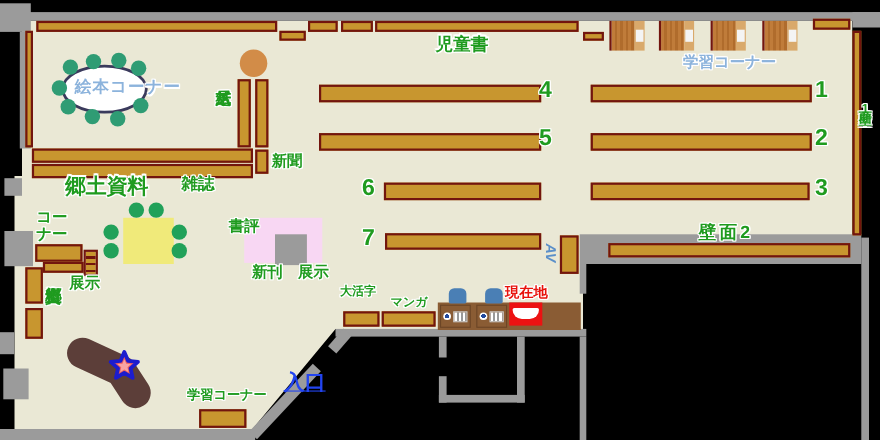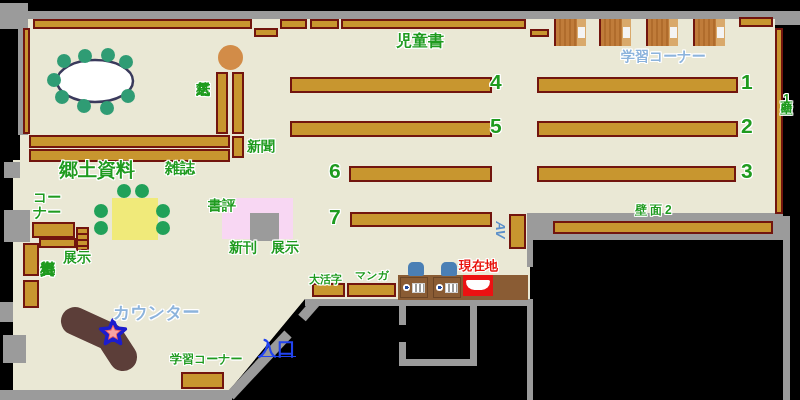--- a/index.html
+++ b/index.html
@@ -166,42 +166,42 @@
     </div>
   <div class="terminal" style="left:433px;top:277px">
       <div class="term-knob"></div>
       <div class="term-kbd"></div>
     </div>
   <div class="marker-red">
       <div class="marker-dish"></div>
     </div>
   <div class="shelf" style="left:181px;top:372px;width:43px;height:17px"></div>
 
+  <div class="lbl lblue" style="left:68px;top:72px;font-size:15px;letter-spacing:1px">絵本コーナー</div>
   <div class="lbl green vert" style="left:196px;top:71px;font-size:14px">紙芝居</div>
   <div class="lbl green" style="left:247px;top:139px;font-size:14px">新聞</div>
   <div class="lbl green" style="left:59px;top:160px;font-size:19px">郷土資料</div>
   <div class="lbl green" style="left:165px;top:160px;font-size:15px">雑誌</div>
   <div class="lbl green" style="left:396px;top:33px;font-size:16px">児童書</div>
   <div class="lbl lblue" style="left:621px;top:49px;font-size:14px">学習コーナー</div>
   <div class="lbl green vert" style="left:780px;top:92px;font-size:12px">壁面1</div>
-  <div class="lbl green" style="left:635px;top:204px;font-size:12px;letter-spacing:3px">壁面2</div>
+  <div class="lbl green" style="left:635px;top:204px;font-size:16px;letter-spacing:3px">壁面2</div>
   <div class="lbl green num" style="left:741px;top:71px">1</div>
   <div class="lbl green num" style="left:741px;top:115px">2</div>
   <div class="lbl green num" style="left:741px;top:160px">3</div>
   <div class="lbl green num" style="left:490px;top:71px">4</div>
   <div class="lbl green num" style="left:490px;top:115px">5</div>
   <div class="lbl green num" style="left:329px;top:160px">6</div>
   <div class="lbl green num" style="left:329px;top:206px">7</div>
   <div class="lbl green wrapbox" style="left:33px;top:190px;font-size:14px;width:32px">コーナー</div>
   <div class="lbl green" style="left:63px;top:250px;font-size:14px">展示</div>
   <div class="lbl green vert" style="left:40px;top:249px;font-size:15px">郷土資料</div>
   <div class="lbl green" style="left:208px;top:198px;font-size:14px">書評</div>
   <div class="lbl green" style="left:229px;top:240px;font-size:14px">新刊</div>
   <div class="lbl green" style="left:271px;top:240px;font-size:14px">展示</div>
-  <div class="lbl green" style="left:309px;top:274px;font-size:11px">大活字</div>
+  <div class="lbl green" style="left:309px;top:260px;font-size:11px">大活字</div>
   <div class="lbl green" style="left:355px;top:270px;font-size:11px">マンガ</div>
   <div class="lbl red" style="left:459px;top:259px;font-size:13px">現在地</div>
   <div class="lbl steel" style="left:492px;top:223px;font-size:13px;transform:rotate(90deg)">AV</div>
-  <div class="lbl lblue" style="left:113px;top:304px;font-size:17px">カウンター</div>
   <div class="lbl green" style="left:170px;top:353px;font-size:12px">学習コーナー</div>
   <div class="lbl blue-txt" style="left:258px;top:339px;font-size:19px">入口</div>
 
 </div>
 
 </body></html>

